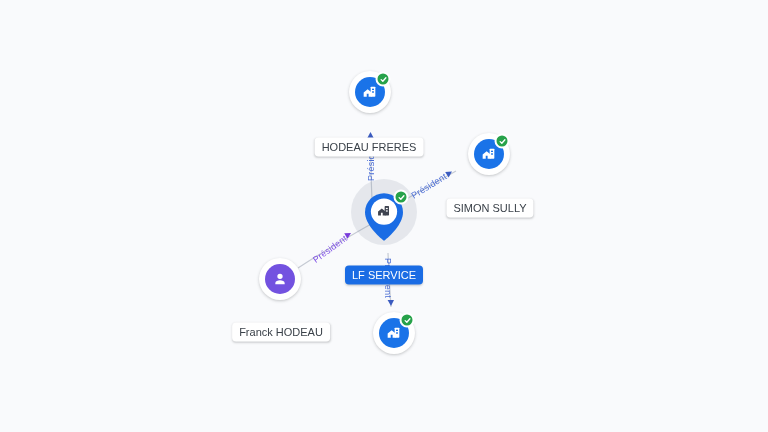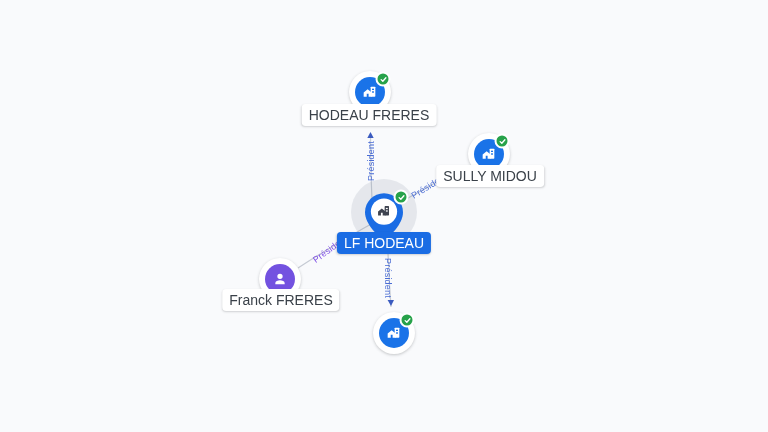--- a/index.html
+++ b/index.html
@@ -30,23 +30,23 @@
   }
   .disc-blue{background:#1a73e8;--icon-bg:#1a73e8;}
   .disc-purple{background:#7352e0;--icon-bg:#7352e0;}
   .badge{
     position:absolute;width:11px;height:11px;border-radius:50%;background:#27a24a;
     border:2px solid #ffffff;transform:translate(-50%,-50%);
     display:flex;align-items:center;justify-content:center;z-index:6;
   }
   .pill{
     position:absolute;transform:translate(-50%,-50%);white-space:nowrap;
-    background:#ffffff;color:#3a4149;font-size:14px;line-height:1;
+    background:#ffffff;color:#3a4149;font-size:11px;line-height:1;
     padding:4px 7px;border-radius:4px;box-shadow:0 1px 2px rgba(60,64,67,.22);
-    cursor:pointer;z-index:5;
+    cursor:pointer;z-index:5;margin-top:32px;
   }
   .pill-focus{background:#1a6ce4;color:#ffffff;}
   .pin-wrap{position:absolute;left:384px;top:193px;transform:translateX(-50%);width:38px;height:48px;cursor:pointer;z-index:4;}
   .pin-wrap svg{display:block;}
   .pin-icon{position:absolute;left:50%;top:18px;transform:translate(-50%,-50%);} .z3{z-index:3;}
 </style>
 </head>
 <body>
 
 <div class="canvas">
@@ -94,51 +94,51 @@
         <rect x="15" y="11" width="3" height="2" fill="var(--icon-bg)"></rect>
         <path d="M2.5 19v-6.2L8.5 8l6 4.8V19h-4.6v-4.2H7.1V19z" fill="#fff"></path>
       </svg>
     </div>
   </div>
   <div class="badge" style="left:502px;top:141px;">
     <svg width="8" height="8" viewBox="0 0 12 12">
       <path d="M2.5 6.2 L5 8.6 L9.6 3.4" fill="none" stroke="#fff" stroke-width="2" stroke-linecap="round" stroke-linejoin="round"></path>
     </svg>
   </div>
-  <div class="pill" style="left:490px;top:176px;">SULLY MIDOU</div>
+  <div class="pill" style="left:490px;top:176px;">SIMON SULLY</div>
 
   <div class="pin-wrap">
     <svg width="38" height="48" viewBox="0 0 24 30">
       <path d="M12 0C5.4 0 0 5.4 0 12c0 7.5 8.5 15.5 12 18 3.5-2.5 12-10.5 12-18C24 5.4 18.6 0 12 0z" fill="#1a6ce4"></path>
       <circle cx="12" cy="11.6" r="8.3" fill="#ffffff"></circle>
     </svg>
     <span class="pin-icon">
       <svg width="15" height="15" viewBox="0 0 24 24">
         <rect x="13" y="4" width="7" height="15" rx="1" fill="#3f4450"></rect>
         <rect x="15" y="7" width="3" height="2" fill="#ffffff"></rect>
         <rect x="15" y="11" width="3" height="2" fill="#ffffff"></rect>
         <path d="M2.5 19v-6.2L8.5 8l6 4.8V19h-4.6v-4.2H7.1V19z" fill="#3f4450"></path>
       </svg>
     </span>
   </div>
   <div class="badge" style="left:401px;top:197px;">
     <svg width="8" height="8" viewBox="0 0 12 12">
       <path d="M2.5 6.2 L5 8.6 L9.6 3.4" fill="none" stroke="#fff" stroke-width="2" stroke-linecap="round" stroke-linejoin="round"></path>
     </svg>
   </div>
-  <div class="pill pill-focus" style="left:384px;top:243px;">LF HODEAU</div>
+  <div class="pill pill-focus" style="left:384px;top:243px;">LF SERVICE</div>
 
   <div class="node z3" style="left:280px;top:279px;">
     <div class="disc disc-purple">
       <svg width="16" height="16" viewBox="0 0 24 24">
         <path d="M12 12a4 4 0 1 0 0-8 4 4 0 0 0 0 8zm0 2c-3.3 0-7 1.7-7 4v2h14v-2c0-2.3-3.7-4-7-4z" fill="#ffffff"></path>
       </svg>
     </div>
   </div>
-  <div class="pill" style="left:281px;top:300px;">Franck FRERES</div>
+  <div class="pill" style="left:281px;top:300px;">Franck HODEAU</div>
 
   <div class="node z3" style="left:394px;top:333px;">
     <div class="disc disc-blue">
       <svg width="16" height="16" viewBox="0 0 24 24">
         <rect x="13" y="4" width="7" height="15" rx="1" fill="#fff"></rect>
         <rect x="15" y="7" width="3" height="2" fill="var(--icon-bg)"></rect>
         <rect x="15" y="11" width="3" height="2" fill="var(--icon-bg)"></rect>
         <path d="M2.5 19v-6.2L8.5 8l6 4.8V19h-4.6v-4.2H7.1V19z" fill="#fff"></path>
       </svg>
     </div>

